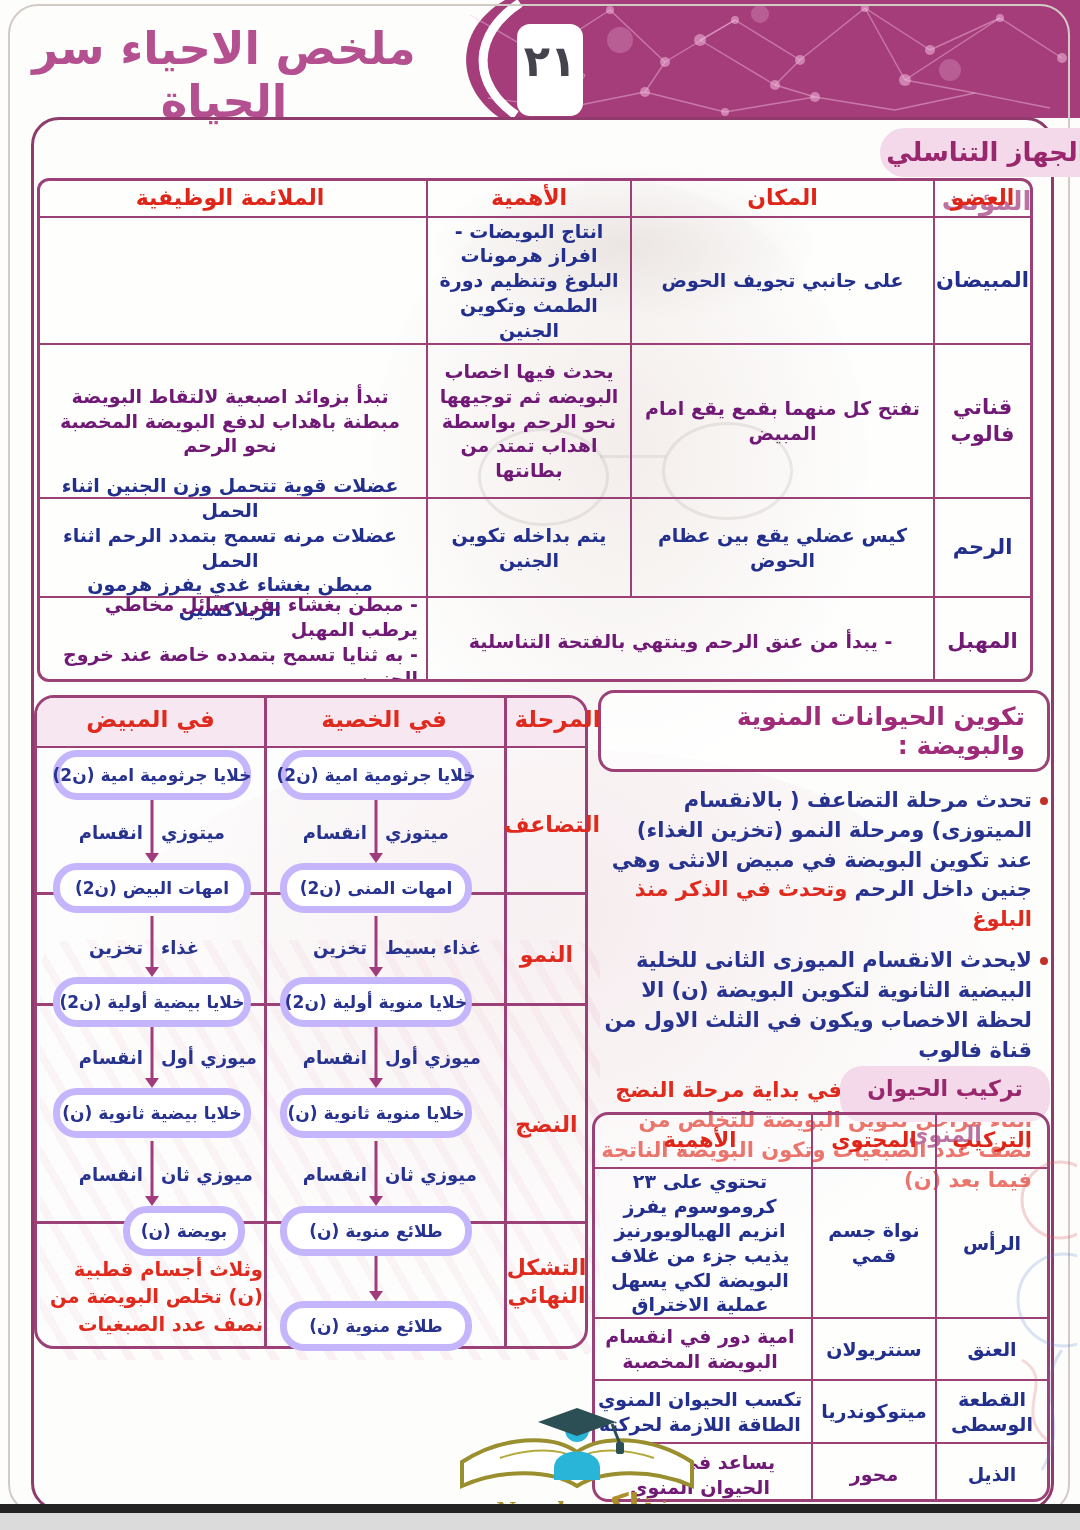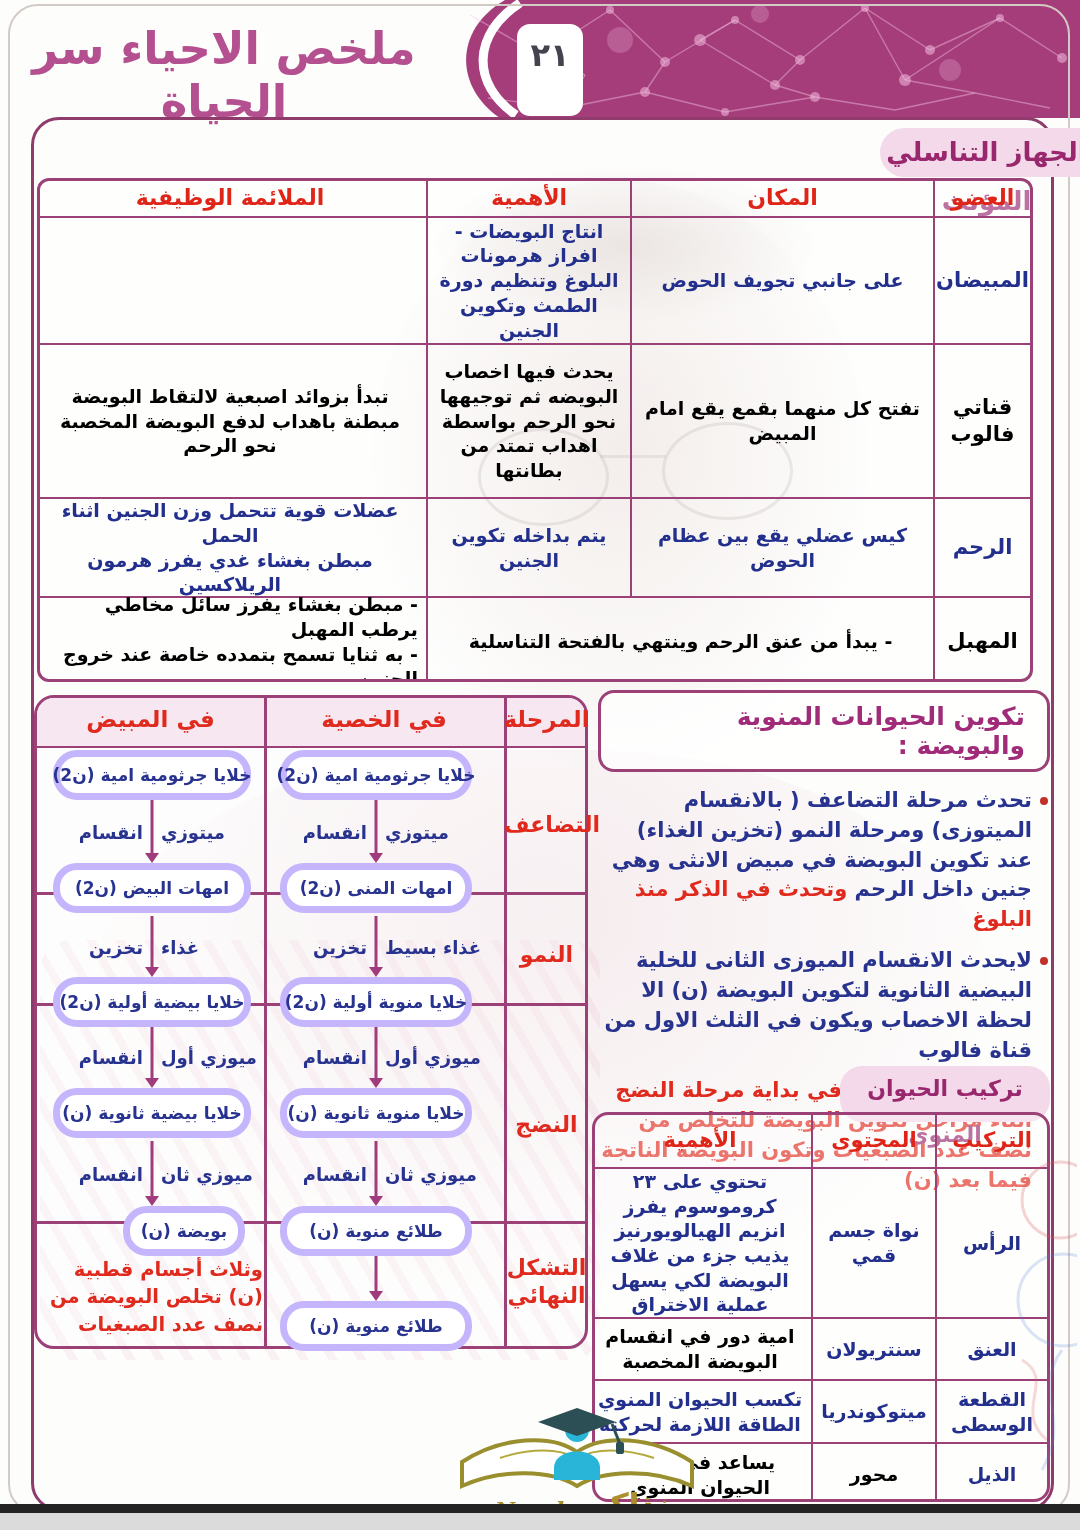--- a/index.html
+++ b/index.html
@@ -18,21 +18,21 @@
   .glb{left:600px;top:455px;width:66px;height:3px;background:rgba(120,105,100,.18);}
   .shoulder{left:90px;top:750px;width:900px;height:540px;border-radius:45%;
     background:radial-gradient(ellipse at 50% 30%, rgba(226,188,200,.28), rgba(226,188,200,0) 75%);}
   .stripes{left:40px;top:940px;width:560px;height:420px;border-radius:30px;
     background:repeating-linear-gradient(60deg, rgba(224,158,184,.13) 0 8px, rgba(255,255,255,0) 8px 25px);}
 
   
   .banner-svg{left:0;top:0;}
   .main-title{left:8px;top:22px;width:432px;text-align:center;font-size:45px;color:#b44f90;
     letter-spacing:-1px;text-shadow:0 0 2px rgba(255,255,255,.6);}
-  .page-num{left:517px;top:36px;width:66px;text-align:center;font-size:32px;color:#45434e;}
+  .page-num{left:517px;top:36px;width:66px;text-align:center;font-size:43px;color:#45434e;}
 
   
   .content-border{left:31px;top:117px;width:1017px;height:1388px;border:3px solid #8f3c6d;border-radius:28px;}
   .paper-edge{left:8px;top:4px;width:1058px;height:1506px;border:2px solid #d2cbc5;border-radius:30px;}
   .pink-badge{background:#f3d9ea;color:#99276d;text-align:center;}
   .badge1{left:835px;top:128px;width:213px;height:49px;border-radius:26px 14px 14px 26px;
     font-size:26px;line-height:49px;margin-left:45px;}
   .badge3{left:840px;top:1066px;width:210px;height:56px;border-radius:22px;font-size:22px;line-height:46px;}
 
   
@@ -41,32 +41,32 @@
     display:flex;flex-direction:column;align-items:center;justify-content:center;
     text-align:center;padding:4px 8px;box-sizing:border-box;line-height:1.3;}
   .gtable>div.col1{border-inline-start:none;}
   .gtable>div.row1{border-top:none;}
   .t1{left:37px;top:178px;width:996px;height:504px;border-radius:12px;
       grid-template-columns:95px 303px 204px 394px;grid-template-rows:35px 127px 154px 99px 89px;font-size:19px;}
   .t2{left:592px;top:1112px;width:458px;height:390px;border-radius:16px;
       grid-template-columns:110px 124px 224px;grid-template-rows:52px 150px 62px 63px 63px;font-size:19px;}
   .th{color:#df2418;font-size:22px;}
   .t2 .th{font-size:21px;}
-  .c-blue{color:#232f8d;} .c-red{color:#000000;}
+  .c-blue{color:#232f8d;} .c-red{color:#701a75;}
   .organ{font-size:21px;}
   .line-r{width:100%;text-align:right;}
 
   
   .flow{left:34px;top:695px;width:554px;height:654px;border:3px solid #9c4178;border-radius:20px;
         box-sizing:border-box;background:rgba(255,255,255,.25);}
   .flow *{box-sizing:border-box;}
   .fhead-bg{position:absolute;left:0;top:0;width:100%;height:50px;background:#f7e7f1;
     border-bottom:2.5px solid #9c4178;border-radius:17px 17px 0 0;}
   .fh{position:absolute;top:8px;font-size:23px;color:#e02a1e;text-align:center;z-index:2;}
-  .fh-ovary{left:0;width:227px;} .fh-testis{left:227px;width:240px;} .fh-stage{left:456px;width:107px;}
+  .fh-ovary{left:0;width:227px;} .fh-testis{left:227px;width:240px;} .fh-stage{left:467px;width:107px;}
   .vline{position:absolute;top:0;bottom:0;width:2.5px;background:#9c4178;z-index:1;}
   .v1{left:227px;} .v2{left:467px;}
   .hline{position:absolute;left:0;width:100%;height:2.5px;background:#9c4178;z-index:0;}
   .h1{top:194px;} .h2{top:305px;} .h3{top:523px;}
   .stage{position:absolute;left:467px;width:85px;text-align:center;color:#e02a1e;font-size:22px;line-height:1.25;z-index:2;}
   .s1{top:113px;} .s2{top:243px;} .s3{top:413px;} .s4{top:556px;}
   .fbox{position:absolute;background:#fff;border:7px solid #c4b5fd;border-radius:24px;color:#27338f;
     font-size:17px;display:flex;align-items:center;justify-content:center;white-space:nowrap;z-index:2;direction:rtl;}
   .ob{left:16px;width:198px;height:50px;}
   .ob1{top:52px;} .ob2{top:165px;} .ob3{top:279px;} .ob4{top:390px;}
@@ -191,20 +191,21 @@
     <div class="col1 c-red organ">قناتي فالوب</div>
     <div class="c-red">تفتح كل منهما بقمع يقع امام المبيض</div>
     <div class="c-red">يحدث فيها اخصاب البويضه ثم توجيهها نحو الرحم بواسطة اهداب تمتد من بطانتها</div>
     <div class="c-red">تبدأ بزوائد اصبعية لالتقاط البويضة مبطنة باهداب لدفع البويضة المخصبة نحو الرحم</div>
 
     <div class="col1 c-blue organ">الرحم</div>
     <div class="c-blue">كيس عضلي يقع بين عظام الحوض</div>
     <div class="c-blue">يتم بداخله تكوين الجنين</div>
     <div class="c-blue">
       <div>عضلات قوية تتحمل وزن الجنين اثناء الحمل</div>
+      <div>عضلات مرنه تسمح بتمدد الرحم اثناء الحمل</div>
       <div>مبطن بغشاء غدي يفرز هرمون الريلاكسين</div>
     </div>
 
     <div class="col1 c-red organ">المهبل</div>
     <div class="c-red" style="grid-column:span 2">- يبدأ من عنق الرحم وينتهي بالفتحة التناسلية</div>
     <div class="c-red">
       <div class="line-r">- مبطن بغشاء يفرز سائل مخاطي يرطب المهبل</div>
       <div class="line-r">- به ثنايا تسمح بتمدده خاصة عند خروج الجنين</div>
     </div>
   </div>

